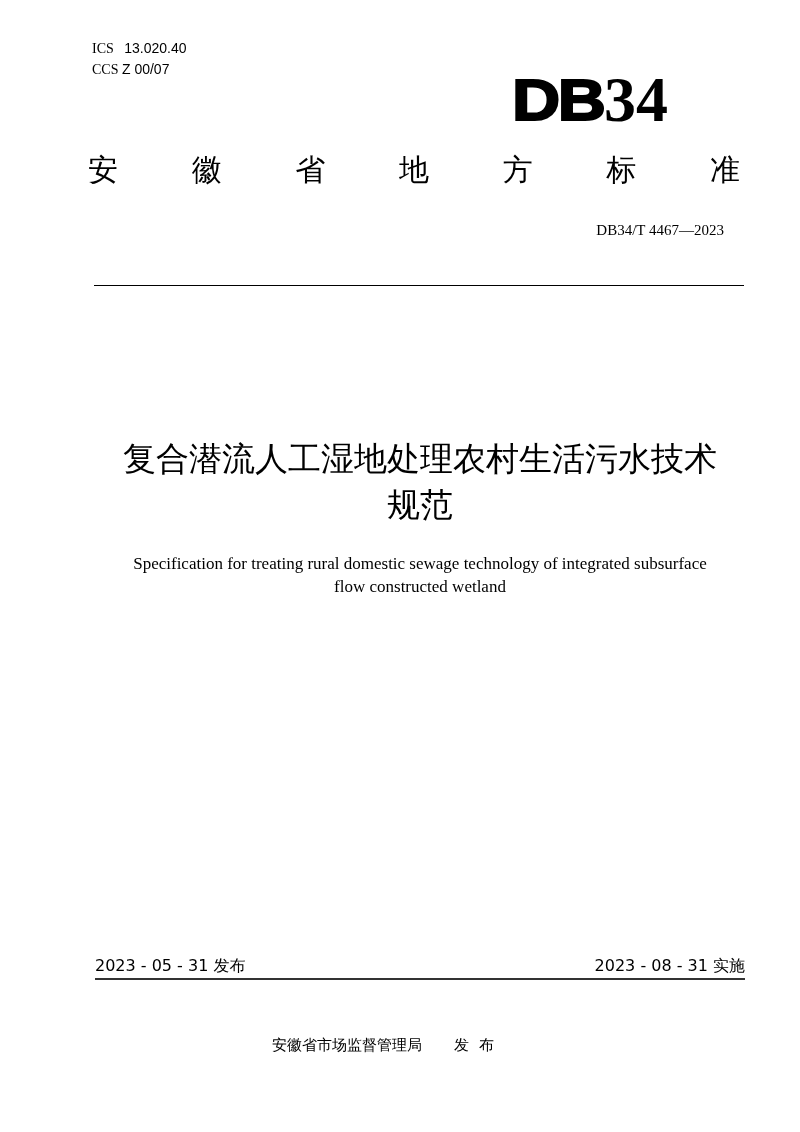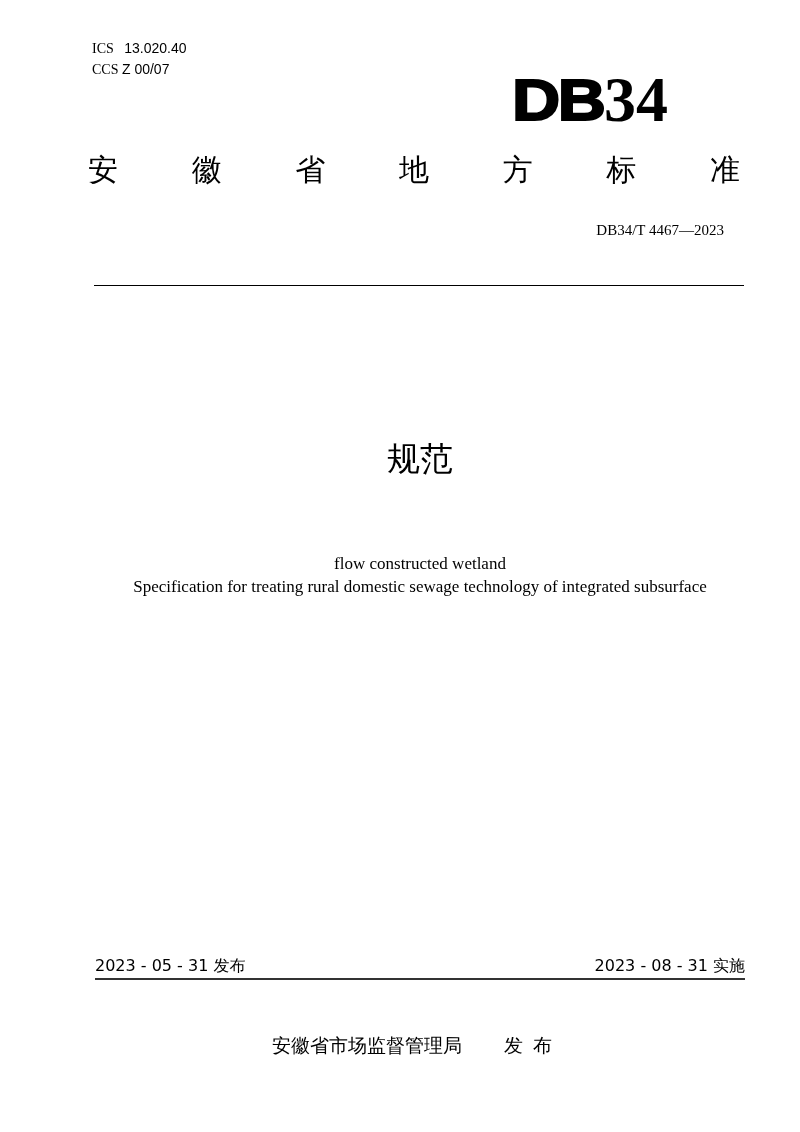--- a/index.html
+++ b/index.html
@@ -12,21 +12,21 @@
   .logo .db { font-family:"Liberation Sans", sans-serif; font-weight:900; font-size:58px; letter-spacing:-2px; line-height:56px; transform:scaleX(1.15); transform-origin:left bottom; display:inline-block; width:92px; -webkit-text-stroke:2px #000; }
   .logo .num { font-family:"Liberation Serif", serif; font-weight:bold; font-size:64px; line-height:56px; margin-left:0; }
   .std-name { left:88px; top:150px; width:652px; display:flex; justify-content:space-between; font-size:30px; line-height:40px; }
   .std-code { right:76px; top:220px; font-family:Liberation Serif, serif; font-size:15px; line-height:20px;text-align:right; }
   .rule { left:94px; width:650px; height:0; border-top:1.5px solid #000; }
   .title-cn { left:60px; width:720px; top:436px; text-align:center; font-size:33px; line-height:46px; }
   .title-en { left:60px; width:720px; top:552px; text-align:center; font-family:"Liberation Serif", serif; font-size:17px; line-height:23px; }
   .date-l { left:95px; top:956px; font-size:16px; line-height:20px; }
   .date-r { right:55px; top:956px; font-size:16px; line-height:20px; }
   .rule2 { left:95px; width:650px; top:978px; border-top:2px solid #333; }
-  .issuer { left:272px; top:1034px; font-size:19px; line-height:22px; display:flex; gap:42px; }
+  .issuer { left:272px; top:1034px; font-size:15px; line-height:22px; display:flex; gap:32px; }
   .issuer .pub { letter-spacing:10px; }
 </style>
 </head>
 <body>
 
 <div class="abs codes">
   <div>
     <span class="lab">ICS</span>&nbsp;&nbsp;
     <span class="val">13.020.40</span>
   </div>
@@ -49,26 +49,27 @@
   <span>方</span>
   <span>标</span>
   <span>准</span>
 </div>
 
 <div class="abs std-code">DB34/T 4467—2023</div>
 
 <div class="abs rule" style="top:285px;"></div>
 
 <div class="abs title-cn">
+  <div>复合潜流人工湿地处理农村生活污水技术</div>
   <div>规范</div>
 </div>
 
 <div class="abs title-en">
+  <div>Specification for treating rural domestic sewage technology of integrated subsurface</div>
   <div>flow constructed wetland</div>
-  <div>Specification for treating rural domestic sewage technology of integrated subsurface</div>
 </div>
 
 <div class="abs date-l">2023 - 05 - 31 发布</div>
 <div class="abs date-r">2023 - 08 - 31 实施</div>
 <div class="abs rule2"></div>
 
 <div class="abs issuer">
   <span>安徽省市场监督管理局</span>
   <span class="pub">发布</span>
 </div>

